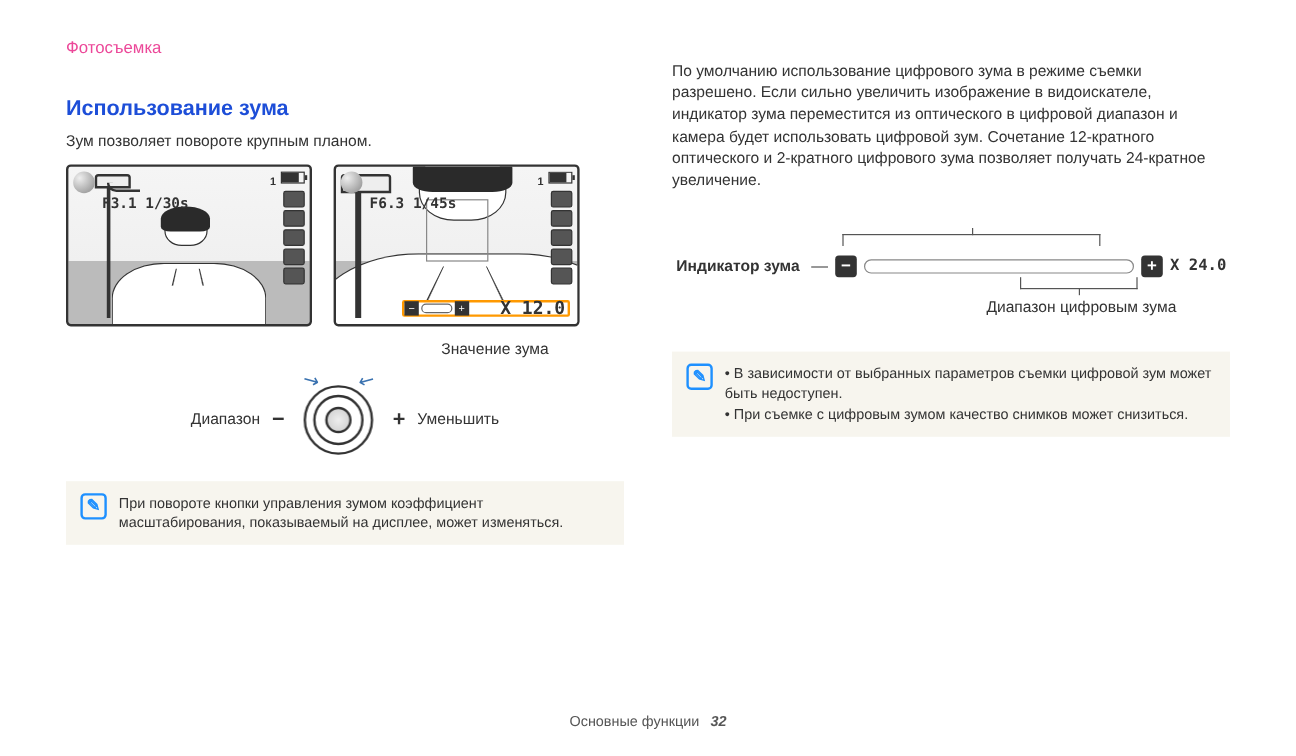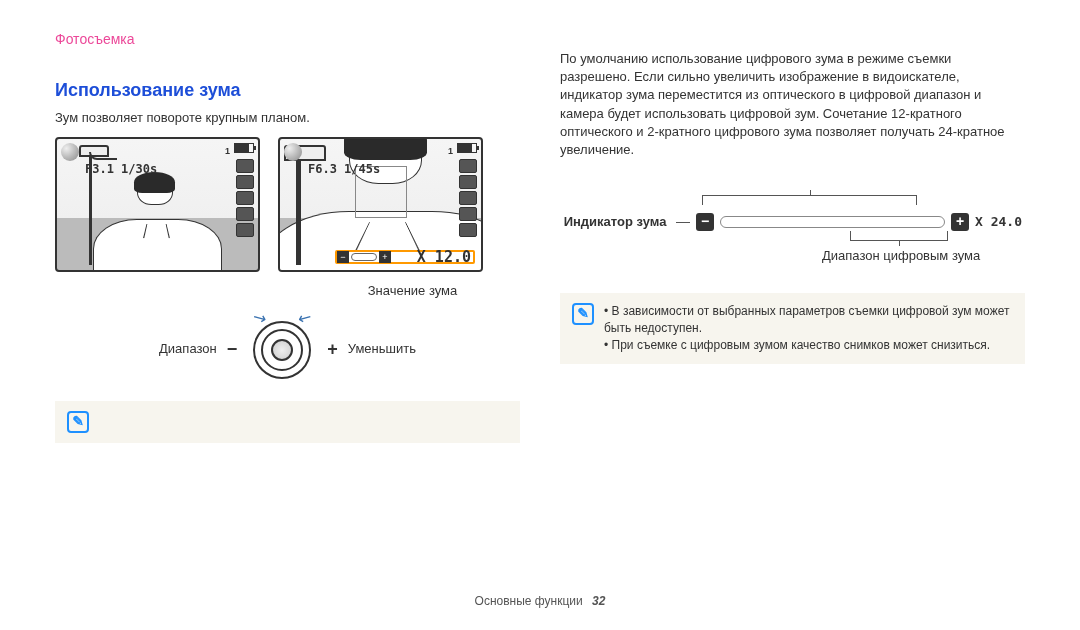--- a/index.html
+++ b/index.html
@@ -298,20 +298,21 @@
         <div class="dial-outer"></div>
           <div class="dial-inner1"></div>
           <div class="dial-inner2"></div>
       </div>
       <span class="plusminus">+</span>
       <span>Уменьшить</span>
     </div>
 
     <div class="note-box">
       <div class="note-icon">✎</div>
+      <div>При повороте кнопки управления зумом коэффициент масштабирования, показываемый на дисплее, может изменяться.</div>
     </div>
   </div>
 
   <div class="col">
     <div class="body-text">По умолчанию использование цифрового зума в режиме съемки разрешено. Если сильно увеличить изображение в видоискателе, индикатор зума переместится из оптического в цифровой диапазон и камера будет использовать цифровой зум. Сочетание 12-кратного оптического и 2-кратного цифрового зума позволяет получать 24-кратное увеличение.</div>
 
     <div class="indicator-diagram">
       <div class="ind-bracket-top">
           <div class="stem"></div>
         </div>

